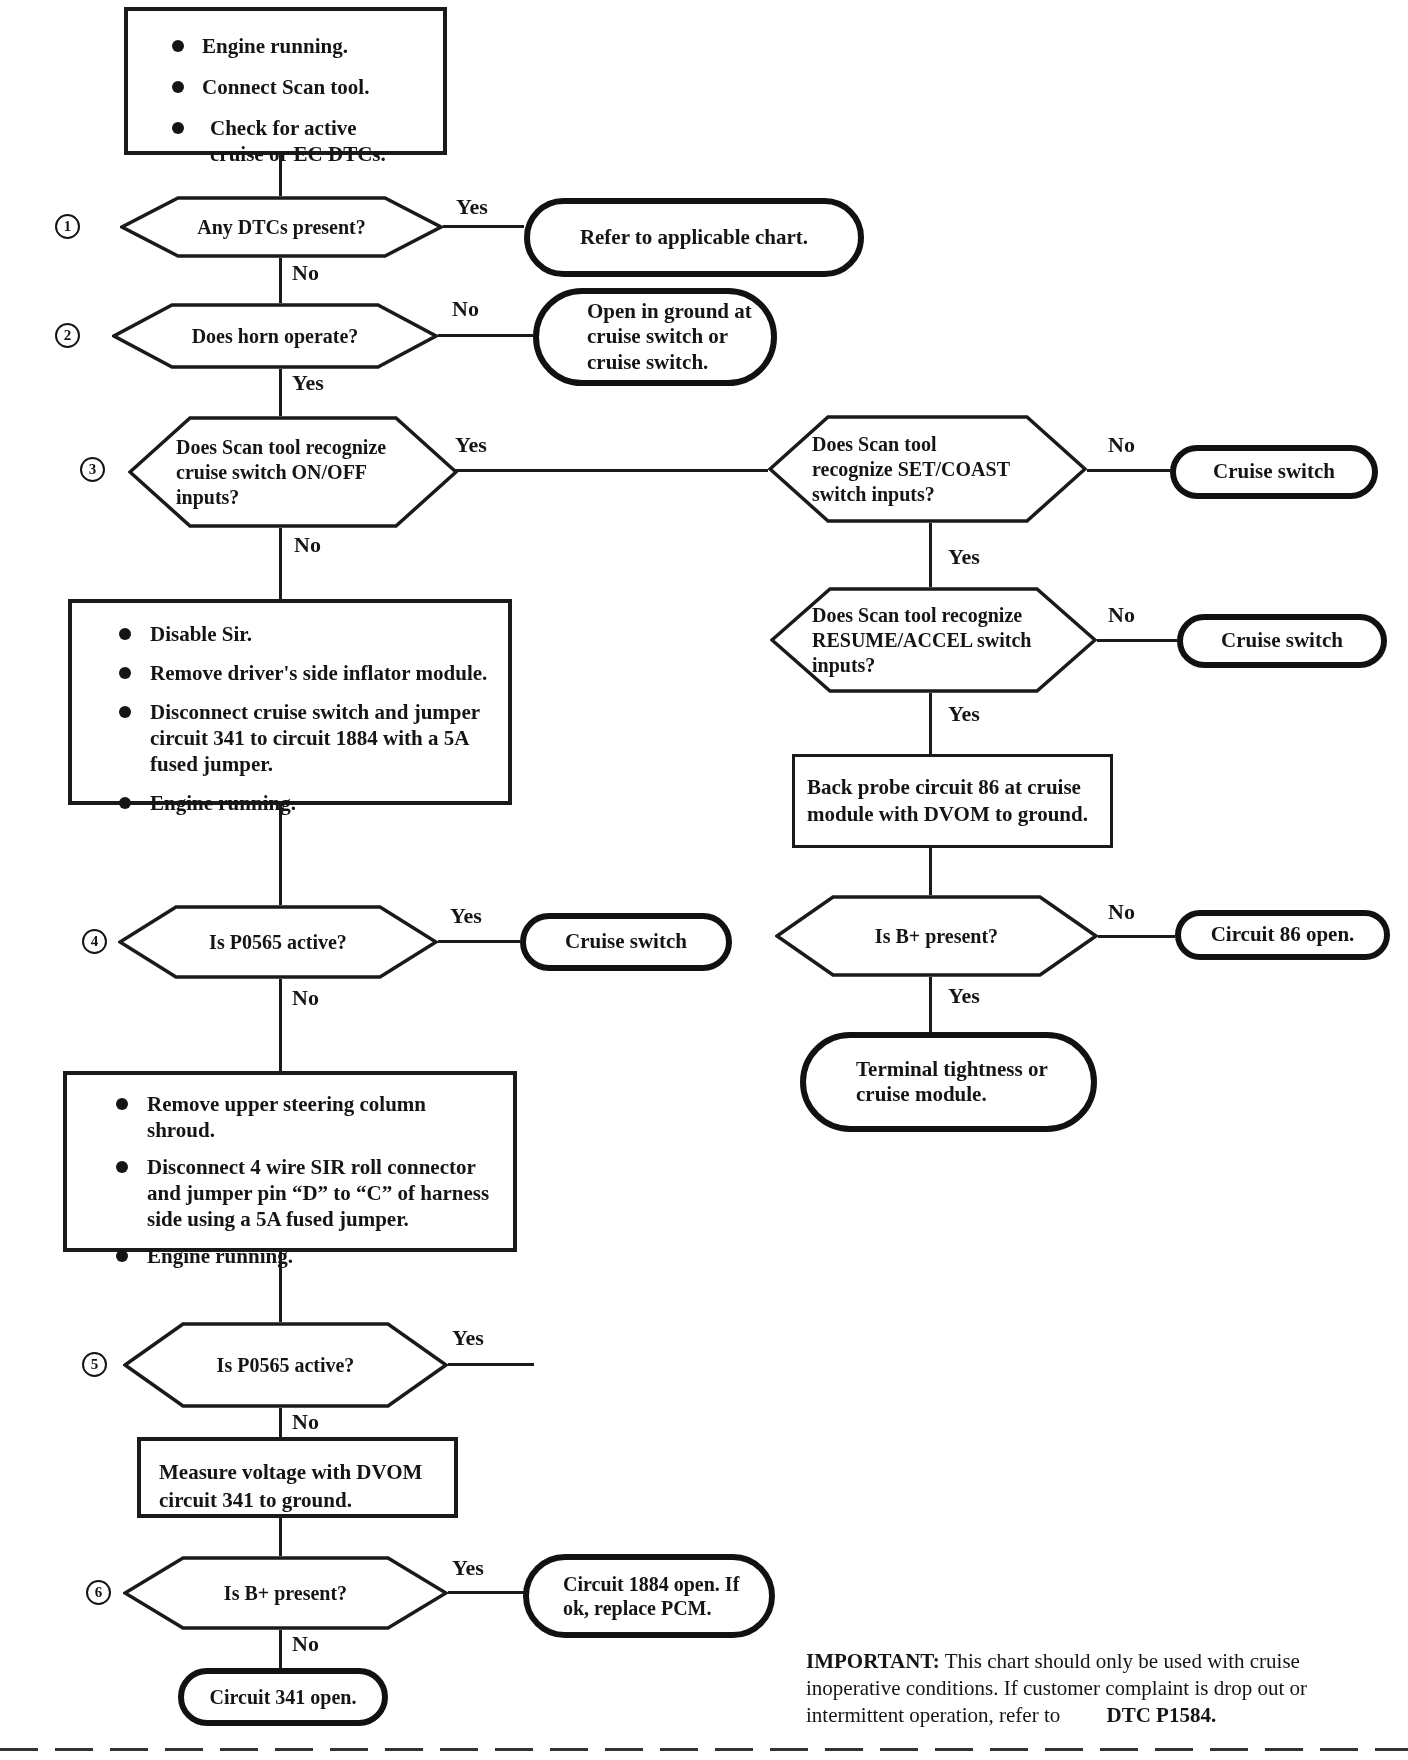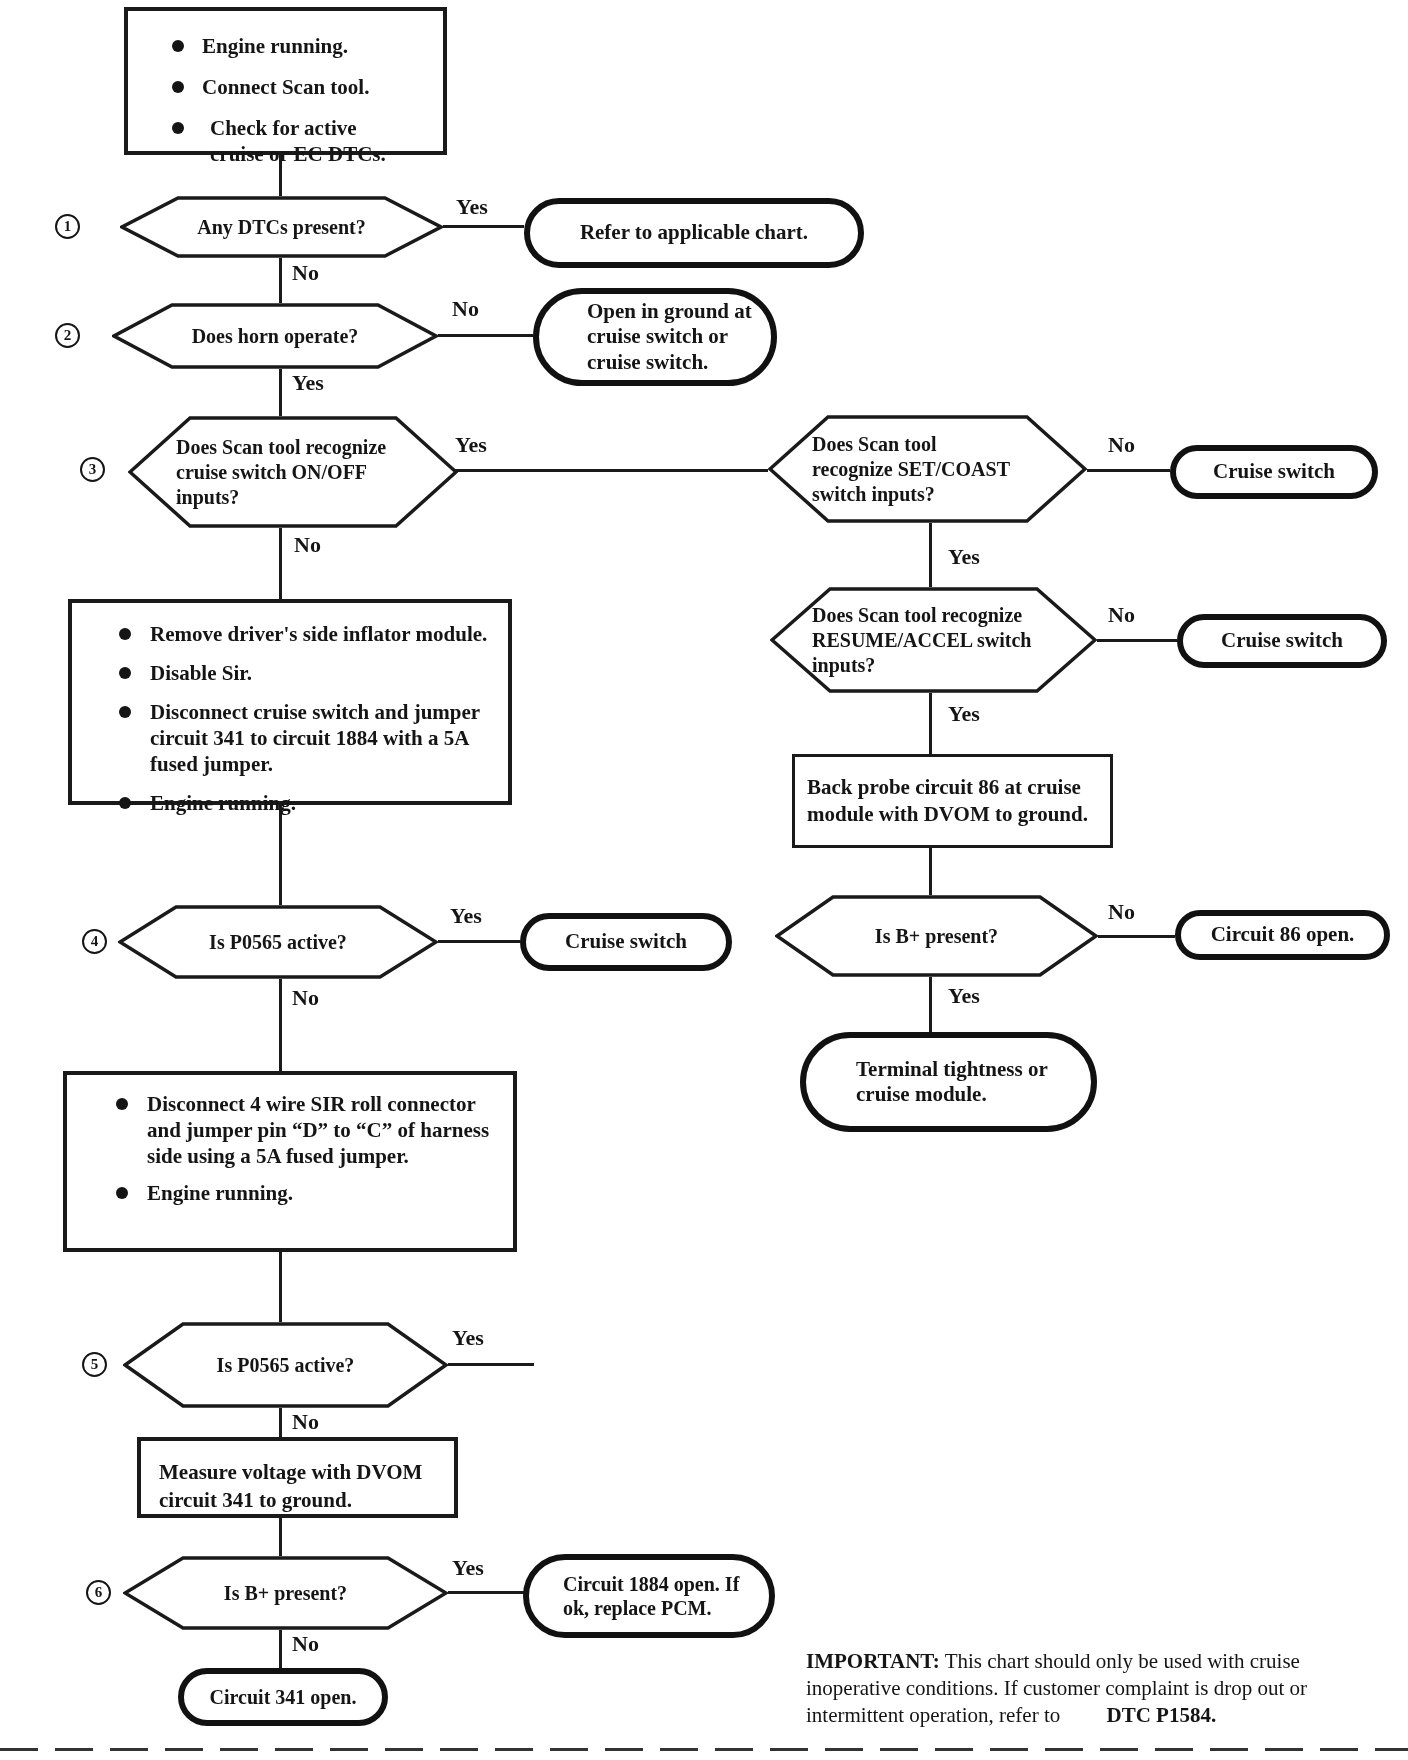--- a/index.html
+++ b/index.html
@@ -99,21 +99,21 @@
   <div class="circnum" style="left:55px;top:214px;">
       <span>1</span>
     </div>
   <div class="hexnode" style="left:120px;top:196px;width:323px;height:62px;">
     <svg width="323" height="62" viewBox="0 0 323 62">
       <polygon points="58,2 265,2 321,31 265,60 58,60 2,31" fill="#ffffff" stroke="#1a1a1a" stroke-width="3.5"></polygon>
     </svg>
     <div class="hextext">Any DTCs present?</div>
   </div>
   <div class="elabel" style="left:456px;top:196px;">Yes</div>
-  <div class="oval" style="left:524px;top:198px;width:340px;height:70px;">
+  <div class="oval" style="left:524px;top:198px;width:340px;height:79px;">
     <span>Refer to applicable chart.</span>
   </div>
   <div class="elabel" style="left:292px;top:262px;">No</div>
 
   <div class="circnum" style="left:55px;top:323px;">
       <span>2</span>
     </div>
   <div class="hexnode" style="left:112px;top:303px;width:326px;height:66px;">
     <svg width="326" height="66" viewBox="0 0 326 66">
       <polygon points="60,2 266,2 324,33 266,64 60,64 2,33" fill="#ffffff" stroke="#1a1a1a" stroke-width="3.5"></polygon>
@@ -184,25 +184,25 @@
   </div>
   <div class="elabel" style="left:948px;top:985px;">Yes</div>
   <div class="oval leftalign" style="left:800px;top:1032px;width:297px;height:100px;">
     <span style="width:195px;margin-left:50px;">Terminal tightness or cruise module.</span>
   </div>
 
   <div id="action1" class="pbox" style="left:68px;top:599px;width:444px;height:206px;">
     <div class="blist">
       <div class="bitem">
         <span class="bdot"></span>
+        <span class="btext">Disable Sir.</span>
+      </div>
+      <div class="bitem">
+        <span class="bdot"></span>
         <span class="btext">Remove driver's side inflator module.</span>
-      </div>
-      <div class="bitem">
-        <span class="bdot"></span>
-        <span class="btext">Disable Sir.</span>
       </div>
       <div class="bitem">
         <span class="bdot"></span>
         <span class="btext">Disconnect cruise switch and jumper circuit 341 to circuit 1884 with a 5A fused jumper.</span>
       </div>
       <div class="bitem">
         <span class="bdot"></span>
         <span class="btext">Engine running.</span>
       </div>
     </div>
@@ -220,20 +220,24 @@
   <div class="elabel" style="left:450px;top:905px;">Yes</div>
   <div class="oval" style="left:520px;top:913px;width:212px;height:58px;">
     <span>Cruise switch</span>
   </div>
   <div class="elabel" style="left:292px;top:987px;">No</div>
 
   <div id="action2" class="pbox" style="left:63px;top:1071px;width:454px;height:181px;">
     <div class="blist">
       <div class="bitem">
         <span class="bdot"></span>
+        <span class="btext" style="max-width:330px;">Remove upper steering column shroud.</span>
+      </div>
+      <div class="bitem">
+        <span class="bdot"></span>
         <span class="btext">Disconnect 4 wire SIR roll connector and jumper pin “D” to “C” of harness side using a 5A fused jumper.</span>
       </div>
       <div class="bitem">
         <span class="bdot"></span>
         <span class="btext">Engine running.</span>
       </div>
     </div>
   </div>
 
   <div class="circnum" style="left:82px;top:1352px;">

